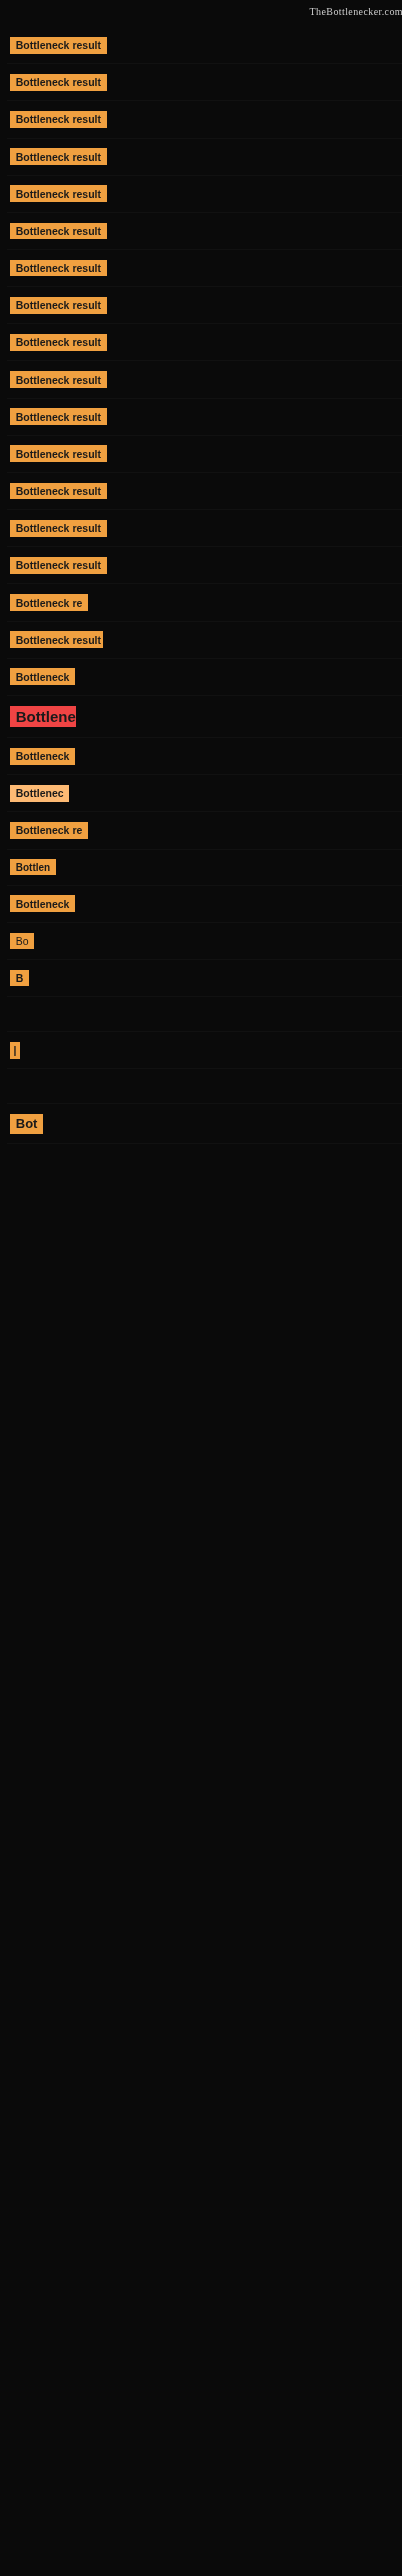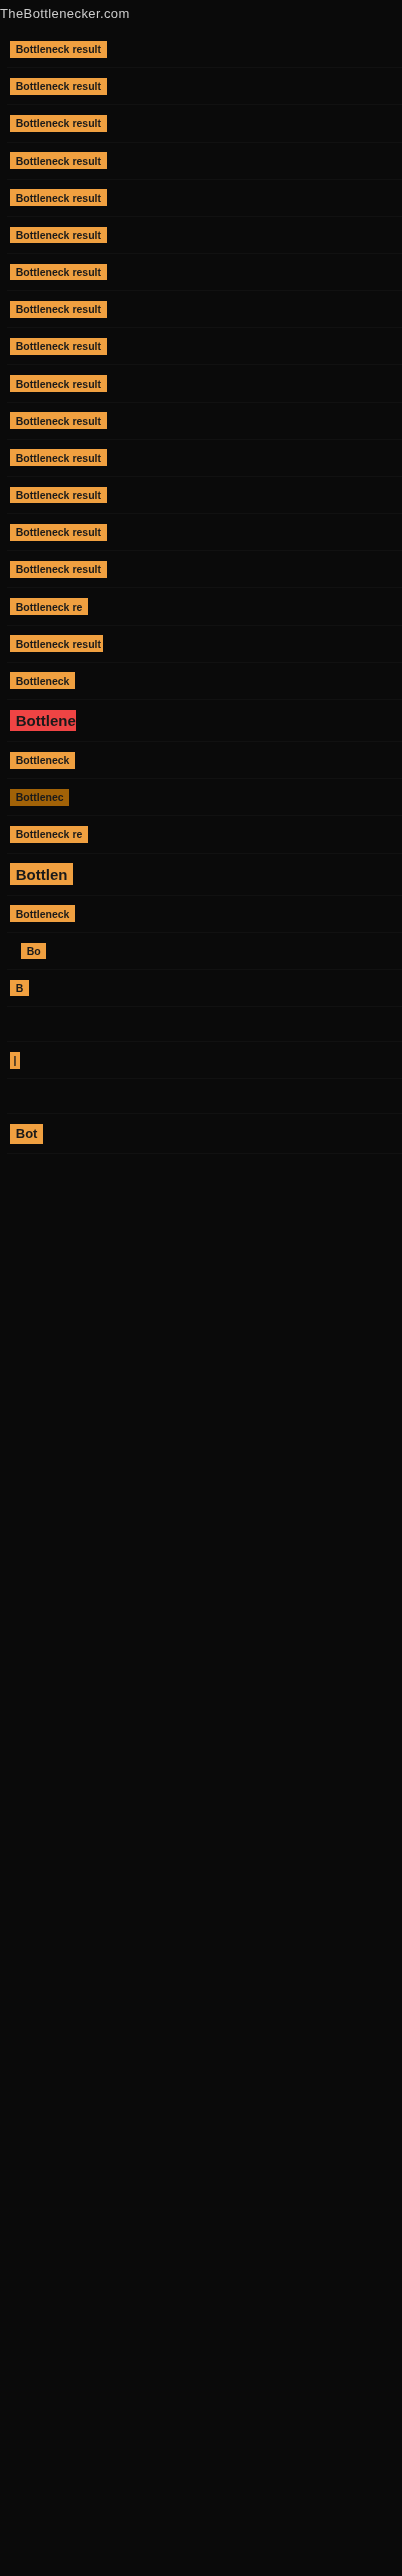--- a/index.html
+++ b/index.html
@@ -9,24 +9,25 @@
     }
     body {
       background-color: #0a0a0a;
       width: 403px;
       min-height: 2576px;
       font-family: Arial, sans-serif;
       position: relative;
     }
     .site-title {
       color: #cccccc;
-      font-size: 13px;
-      text-align: left;
+      font-size: 10px;
+      text-align: right;
       padding: 6.4px 0 9.7px 0;
       letter-spacing: 0.4px;
+      font-family: Liberation Serif, serif;
     }
   </style>
 </head>
 <body>
 
 <div class="site-title">TheBottlenecker.com</div>
 
 <div id="rows-container" style="position: relative; width: 403px; padding-left: 7px;">
 <div style="padding: 9.7px 3.2px; border-bottom: 0.8px solid rgb(17, 17, 17); min-height: 35px; display: flex; align-items: center;">
       <span style="background-color: rgb(240, 160, 64); color: rgb(26, 26, 26); font-size: 10.5px; font-weight: bold; padding: 2.4px 5.6px; display: inline-block; white-space: nowrap; overflow: hidden; max-width: 101px;">Bottleneck result</span>
@@ -82,33 +83,33 @@
     <div style="padding: 9.7px 3.2px; border-bottom: 0.8px solid rgb(17, 17, 17); min-height: 35px; display: flex; align-items: center;">
       <span style="background-color: rgb(240, 160, 64); color: rgb(26, 26, 26); font-size: 10.5px; font-weight: bold; padding: 2.4px 5.6px; display: inline-block; white-space: nowrap; overflow: hidden; max-width: 74px;">Bottleneck</span>
     </div>
     <div style="padding: 9.7px 3.2px; border-bottom: 0.8px solid rgb(17, 17, 17); min-height: 35px; display: flex; align-items: center;">
       <span style="background-color: #ef4444; color: rgb(26, 26, 26); font-size: 15px; font-weight: bold; padding: 2.4px 5.6px; display: inline-block; white-space: nowrap; overflow: hidden; max-width: 66px; text-align: center;">Bottlene</span>
     </div>
     <div style="padding: 9.7px 3.2px; border-bottom: 0.8px solid rgb(17, 17, 17); min-height: 35px; display: flex; align-items: center;">
       <span style="background-color: rgb(240, 160, 64); color: rgb(26, 26, 26); font-size: 10.5px; font-weight: bold; padding: 2.4px 5.6px; display: inline-block; white-space: nowrap; overflow: hidden; max-width: 74px;">Bottleneck</span>
     </div>
     <div style="padding: 9.7px 3.2px; border-bottom: 0.8px solid rgb(17, 17, 17); min-height: 35px; display: flex; align-items: center;">
-      <span style="background-color: #a16207; color: rgb(26, 26, 26); font-size: 10.5px; font-weight: bold; padding: 2.4px 5.6px; display: inline-block; white-space: nowrap; overflow: hidden; max-width: 71px;">Bottlenec</span>
+      <span style="background-color: #fdba74; color: rgb(26, 26, 26); font-size: 10.5px; font-weight: bold; padding: 2.4px 5.6px; display: inline-block; white-space: nowrap; overflow: hidden; max-width: 71px;">Bottlenec</span>
     </div>
     <div style="padding: 9.7px 3.2px; border-bottom: 0.8px solid rgb(17, 17, 17); min-height: 35px; display: flex; align-items: center;">
       <span style="background-color: rgb(240, 160, 64); color: rgb(26, 26, 26); font-size: 10.5px; font-weight: bold; padding: 2.4px 5.6px; display: inline-block; white-space: nowrap; overflow: hidden; max-width: 85px;">Bottleneck re</span>
     </div>
     <div style="padding: 9.7px 3.2px; border-bottom: 0.8px solid rgb(17, 17, 17); min-height: 35px; display: flex; align-items: center;">
-      <span style="background-color: rgb(240, 160, 64); color: rgb(26, 26, 26); font-size: 15px; font-weight: bold; padding: 2.4px 5.6px; display: inline-block; white-space: nowrap; overflow: hidden; max-width: 63px;">Bottlen</span>
+      <span style="background-color: rgb(240, 160, 64); color: rgb(26, 26, 26); font-size: 10px; font-weight: bold; padding: 2.4px 5.6px; display: inline-block; white-space: nowrap; overflow: hidden; max-width: 63px;">Bottlen</span>
     </div>
     <div style="padding: 9.7px 3.2px; border-bottom: 0.8px solid rgb(17, 17, 17); min-height: 35px; display: flex; align-items: center;">
       <span style="background-color: rgb(240, 160, 64); color: rgb(26, 26, 26); font-size: 10.5px; font-weight: bold; padding: 2.4px 5.6px; display: inline-block; white-space: nowrap; overflow: hidden; max-width: 74px;">Bottleneck</span>
     </div>
     <div style="padding: 9.7px 3.2px; border-bottom: 0.8px solid rgb(17, 17, 17); min-height: 35px; display: flex; align-items: center;">
-      <span style="background-color: rgb(240, 160, 64); color: rgb(26, 26, 26); font-size: 10.5px; font-weight: bold; padding: 2.4px 5.6px; display: inline-block; white-space: nowrap; overflow: hidden; max-width: 39px; margin-left: 11px;">Bo</span>
+      <span style="background-color: rgb(240, 160, 64); color: rgb(26, 26, 26); font-size: 10.5px; font-weight: normal; padding: 2.4px 5.6px; display: inline-block; white-space: nowrap; overflow: hidden; max-width: 39px;">Bo</span>
     </div>
     <div style="padding: 9.7px 3.2px; border-bottom: 0.8px solid rgb(17, 17, 17); min-height: 35px; display: flex; align-items: center;">
       <span style="background-color: rgb(240, 160, 64); color: rgb(26, 26, 26); font-size: 10.5px; font-weight: bold; padding: 2.4px 5.6px; display: inline-block; white-space: nowrap; overflow: hidden; max-width: 27px;">B</span>
     </div>
     <div style="padding: 9.7px 3.2px; border-bottom: 0.8px solid rgb(17, 17, 17); min-height: 35px; display: flex; align-items: center;"></div>
     <div style="padding: 9.7px 3.2px; border-bottom: 0.8px solid rgb(17, 17, 17); min-height: 35px; display: flex; align-items: center;">
       <span style="background-color: rgb(240, 160, 64); color: rgb(26, 26, 26); font-size: 10.5px; font-weight: bold; padding: 2.4px 3.2px; display: inline-block;">|</span>
     </div>
     <div style="padding: 9.7px 3.2px; border-bottom: 0.8px solid rgb(17, 17, 17); min-height: 35px; display: flex; align-items: center;"></div>
     <div style="padding: 9.7px 3.2px; border-bottom: 0.8px solid rgb(17, 17, 17); min-height: 35px; display: flex; align-items: center;">

